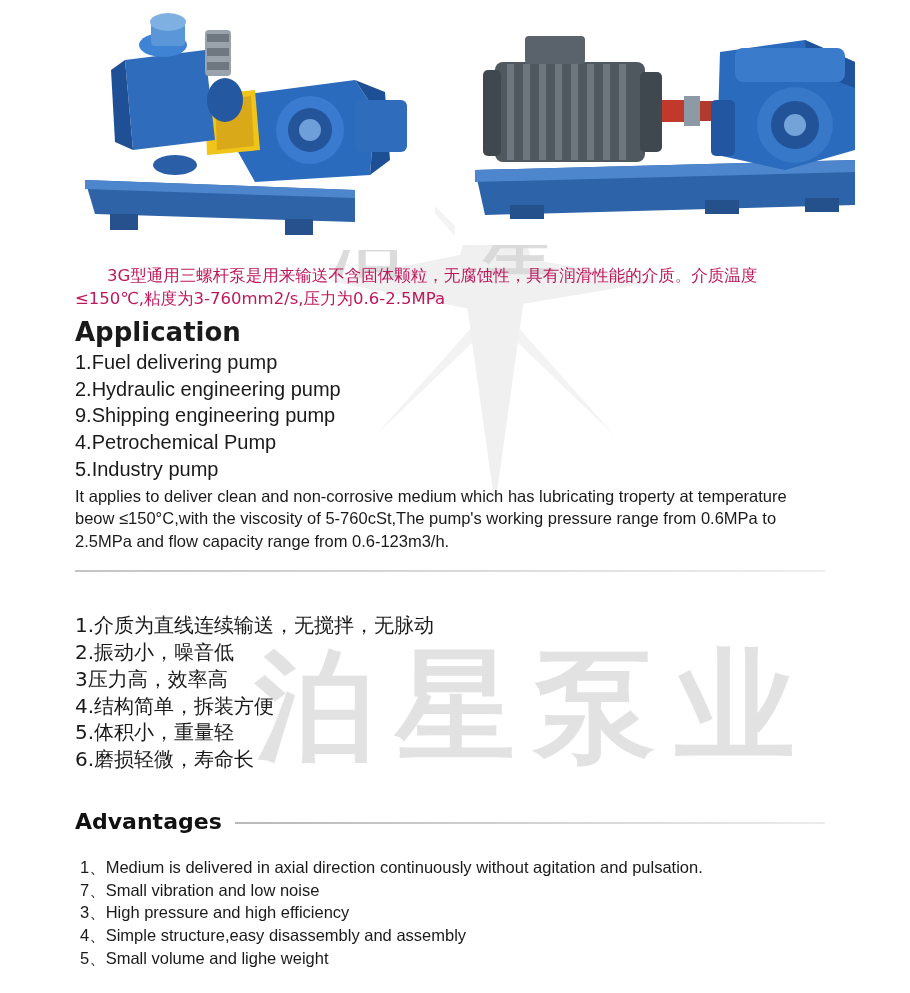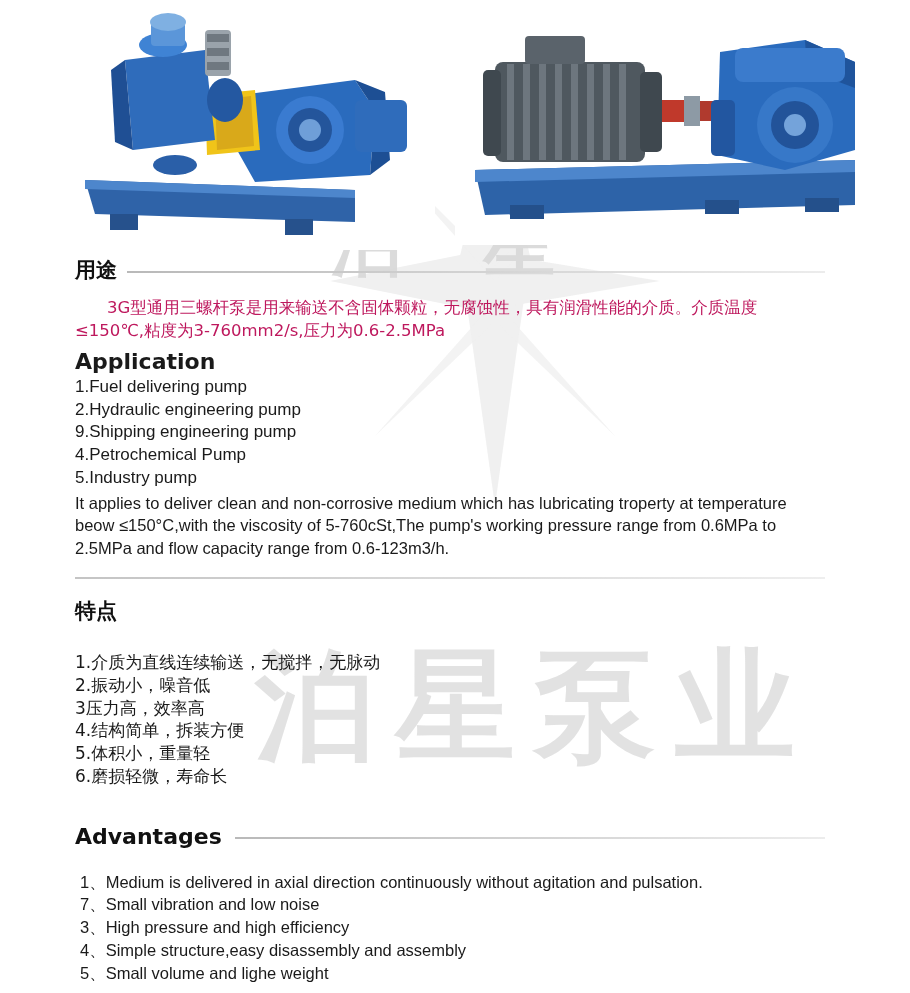--- a/index.html
+++ b/index.html
@@ -86,30 +86,30 @@
   .body-block{
     margin-left:75px;
     margin-right:90px;
     font-size:16.5px;
     line-height:1.42;
     color:#be185d;
   }
   .indent{text-indent:32px;}
   .app-h{
     margin-left:75px;
-    font-size:22px;
+    font-size:26px;
     font-weight:bold;
     margin-top:6px;
     margin-bottom:2px;
     font-family:"DejaVu Sans","Liberation Sans",sans-serif;
   }
   .list{
     margin-left:75px;
     margin-right:90px;
-    font-size:17px;
+    font-size:20px;
     line-height:1.34;
   }
   .list div{white-space:pre-wrap;}
   .para{
     margin-left:75px;
     margin-right:100px;
     font-size:16.5px;
     line-height:1.36;
     margin-top:2px;
   }
@@ -216,45 +216,38 @@
       <ellipse cx="340" cy="125" rx="24" ry="24" fill="#225399"></ellipse>
       <ellipse cx="340" cy="125" rx="11" ry="11" fill="#74a3da"></ellipse>
       <rect x="256" y="100" width="24" height="56" rx="5" fill="#2256a0"></rect>
     </svg>
   </div>
 
 </div>
 
 <div class="content">
 
-  <div class="title-row">
-    <h2 class="sec-title zh">用途</h2>
-    <span class="title-rule"></span>
-  </div>
   <div class="body-block" style="margin-top:8px;">
     <div class="indent zh">3G型通用三螺杆泵是用来输送不含固体颗粒，无腐蚀性，具有润滑性能的介质。介质温度≤150℃,粘度为3-760mm2/s,压力为0.6-2.5MPa</div>
   </div>
 
   <div class="app-h">Application</div>
   <div class="list">
     <div>1.Fuel delivering pump</div>
     <div>2.Hydraulic engineering pump</div>
     <div>9.Shipping engineering pump</div>
     <div>4.Petrochemical Pump</div>
     <div>5.Industry pump</div>
   </div>
   <div class="para">It applies to deliver clean and non-corrosive medium which has lubricating troperty at temperature beow ≤150°C,with the viscosity of 5-760cSt,The pump's working pressure range from 0.6MPa to 2.5MPa and flow capacity range from 0.6-123m3/h.</div>
 
   <div class="divider"></div>
 
   <div class="spacer-1"></div>
 
-  <div class="title-row">
-    <h2 class="sec-title zh">特点</h2>
-  </div>
   <div class="list zh" style="margin-top:22px;">
     <div>1.介质为直线连续输送，无搅拌，无脉动</div>
     <div>2.振动小，噪音低</div>
     <div>3压力高，效率高</div>
     <div>4.结构简单，拆装方便</div>
     <div>5.体积小，重量轻</div>
     <div>6.磨损轻微，寿命长</div>
   </div>
 
   <div class="spacer-2"></div>

